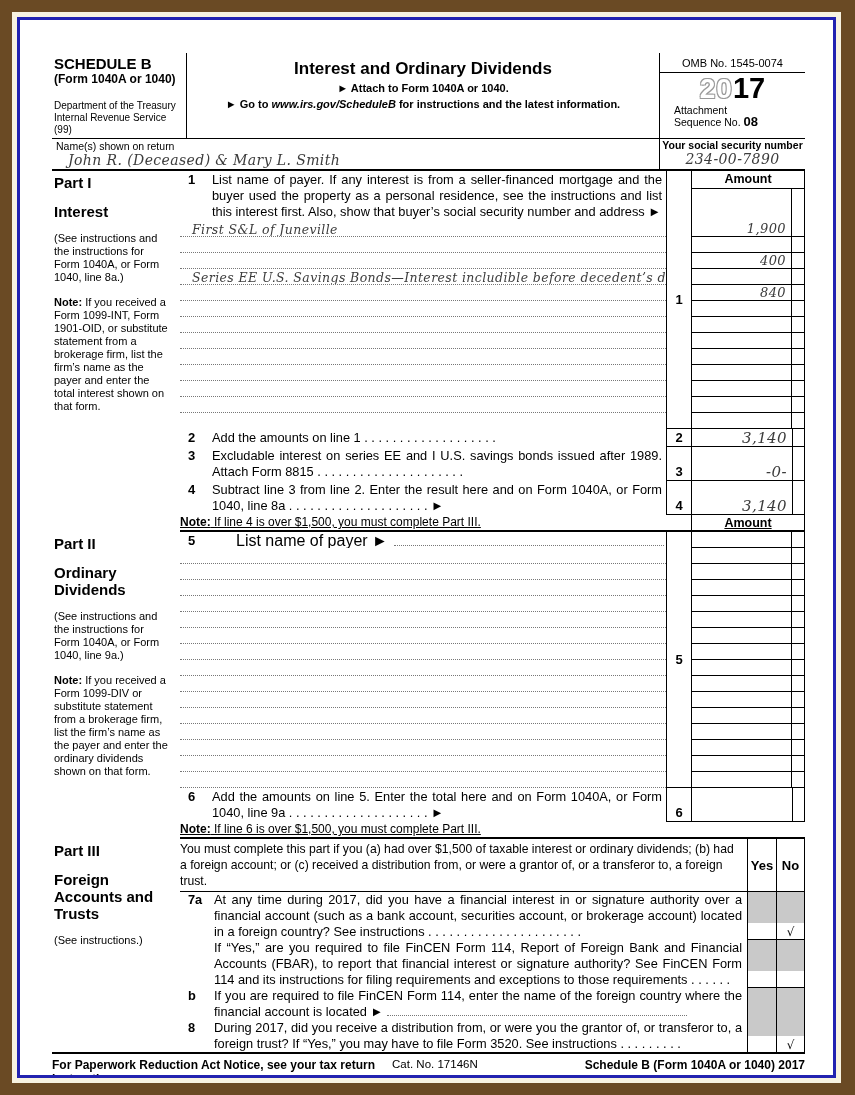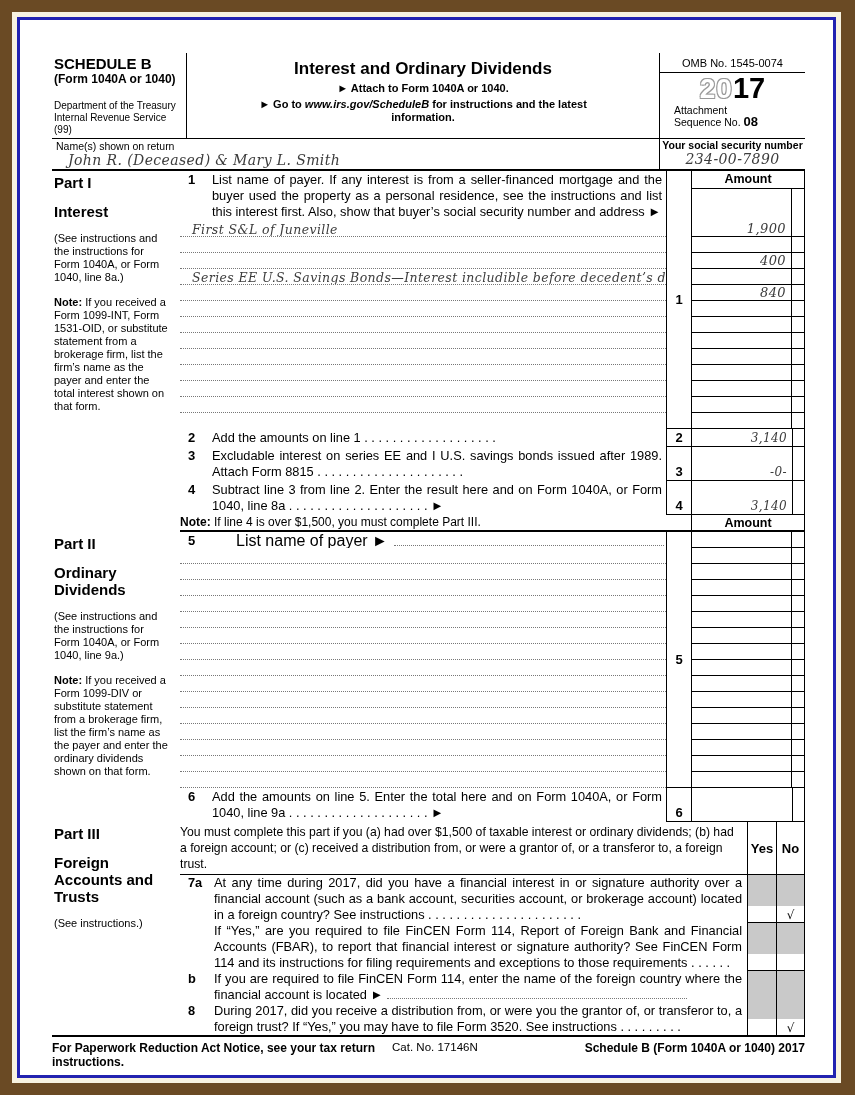--- a/index.html
+++ b/index.html
@@ -5,21 +5,21 @@
   html,body{margin:0;padding:0;}
   body{font-family:"Liberation Sans","DejaVu Sans",sans-serif;color:#000;}
   .frame{width:855px;height:1095px;box-sizing:border-box;background:#6a4a24;padding:12px 14px 12px 12px;}
   .mat{background:#f7f2e0;height:100%;box-sizing:border-box;padding:5px;}
   .navy{border:3px solid #2222b0;background:#fff;height:100%;box-sizing:border-box;padding:33px 28px 0 32px;overflow:hidden;}
   .b{font-weight:bold;}
   .i{font-style:italic;}
   .hand{font-family:"DejaVu Serif","Liberation Serif",serif;font-style:italic;color:#3c3c3c;letter-spacing:.4px;}
 
   
-  .hdr{display:flex;border-bottom:1px solid #000;gap:33px;}
+  .hdr{display:flex;border-bottom:1px solid #000;}
   .hdr-left{width:128px;flex-shrink:0;border-right:1px solid #000;padding:2px 4px 2px 2px;}
   .schedb{font-size:15px;font-weight:bold;}
   .formnum{font-size:12px;font-weight:bold;margin-bottom:14px;}
   .dept{font-size:10px;line-height:12px;}
   .hdr-center{flex:1;text-align:center;padding:4px 6px 2px 6px;}
   .title{font-size:17px;font-weight:bold;margin-top:2px;}
   .attach{font-size:11px;font-weight:bold;margin-top:3px;line-height:13px;}
   .hdr-right{width:145px;flex-shrink:0;border-left:1px solid #000;}
   .omb{border-bottom:1px solid #000;text-align:center;font-size:11px;padding:4px 0 3px 0;}
   .year{text-align:center;line-height:30px;height:32px;}
@@ -66,23 +66,23 @@
   .centsCell{height:16px;box-sizing:border-box;border-bottom:1px solid #000;}
   .tallFirst > :first-child{height:48px;}
 
   .sumrow{display:flex;}
   .h18{height:18px;}
   .h34{height:34px;}
   .sumText{flex:1;min-width:0;display:flex;font-size:12.8px;line-height:16px;padding-top:1px;}
   .stext{flex:1;text-align:justify;padding-right:4px;}
   .sumNum{width:26px;flex-shrink:0;border-left:1px solid #000;border-right:1px solid #000;border-bottom:1px solid #000;display:flex;align-items:flex-end;justify-content:center;font-weight:bold;font-size:13px;box-sizing:border-box;padding-bottom:1px;}
   .sumAmt{width:100px;flex-shrink:0;border-bottom:1px solid #000;display:flex;align-items:flex-end;justify-content:flex-end;padding-right:5px;box-sizing:border-box;}
-  .sumAmt .hand{font-size:12px;line-height:15px;}
+  .sumAmt .hand{font-size:15px;line-height:15px;}
   .sumCents{width:13px;flex-shrink:0;border-left:1px solid #000;border-right:1px solid #000;border-bottom:1px solid #000;box-sizing:border-box;}
-  .noterow{height:17px;box-sizing:border-box;display:flex;align-items:flex-end;border-bottom:2.5px solid #000;font-size:12px;}
+  .noterow{height:17px;box-sizing:border-box;display:flex;align-items:flex-end;border-bottom:2.5px solid #000;font-size:12px;text-decoration:underline;}
   .noteMain{flex:1;padding-bottom:1px;}
   .noteAmtHead{width:114px;flex-shrink:0;border-left:1px solid #000;border-right:1px solid #000;box-sizing:border-box;text-align:center;font-weight:bold;font-size:12.5px;height:100%;display:flex;align-items:center;justify-content:center;}
 
   
   .p3{border-bottom:2.5px solid #000;}
   .p3row{display:flex;}
   .hdr3{border-bottom:1px solid #000;}
   .intro{flex:1;min-width:0;font-size:12.2px;line-height:16px;padding:2px 4px 2px 0;}
   .ynH{width:29px;flex-shrink:0;display:flex;align-items:center;justify-content:center;font-weight:bold;font-size:13px;border-left:1px solid #000;box-sizing:border-box;}
   .ynH.no{border-right:1px solid #000;}
@@ -140,21 +140,21 @@
       <div class="nr-label">Your social security number</div>
       <div class="nr-value hand">234-00-7890</div>
     </div>
   </div>
 
   <div class="part">
     <div class="pmargin">
       <div class="plabel">Part I</div>
       <div class="pheading">Interest</div>
       <div class="psee">(See instructions and the instructions for Form 1040A, or Form 1040, line 8a.)</div>
-      <div class="pnote"><span class="b">Note:</span> <span>If you received a Form 1099-INT, Form 1531-OID, or substitute statement from a brokerage firm, list the firm’s name as the payer and enter the total interest shown on that form.</span></div>
+      <div class="pnote"><span class="b">Note:</span> <span>If you received a Form 1099-INT, Form 1901-OID, or substitute statement from a brokerage firm, list the firm’s name as the payer and enter the total interest shown on that form.</span></div>
     </div>
     <div class="pbody">
       <div class="pcols">
         <div class="colText">
           <div class="instr">
             <span class="lnum">1</span>
             <div class="itext">List name of payer. If any interest is from a seller-financed mortgage and the buyer used the property as a personal residence, see the instructions and list this interest first. Also, show that buyer’s social security number and address ►</div>
           </div>
           <div>
                   <div class="prow">
@@ -441,20 +441,23 @@
         <div class="sumText">
                 <span class="lnum">6</span>
                 <div class="stext">Add the amounts on line 5. Enter the total here and on Form 1040A, or Form 1040, line 9a   .   .   .   .   .   .   .   .   .   .   .   .   .   .   .   .   .   .   .   . ►</div>
               </div>
         <div class="sumNum">6</div>
         <div class="sumAmt">
                 <span class="hand"></span>
               </div>
         <div class="sumCents"></div>
       </div>
+      <div class="noterow">
+        <div class="noteMain"><span class="b">Note:</span> <span>If line 6 is over $1,500, you must complete Part III.</span></div>
+      </div>
     </div>
   </div>
 
   <div class="part p3">
     <div class="pmargin">
       <div class="plabel">Part III</div>
       <div class="pheading">Foreign Accounts and Trusts</div>
       <div class="psee">(See instructions.)</div>
     </div>
     <div class="pbody">

